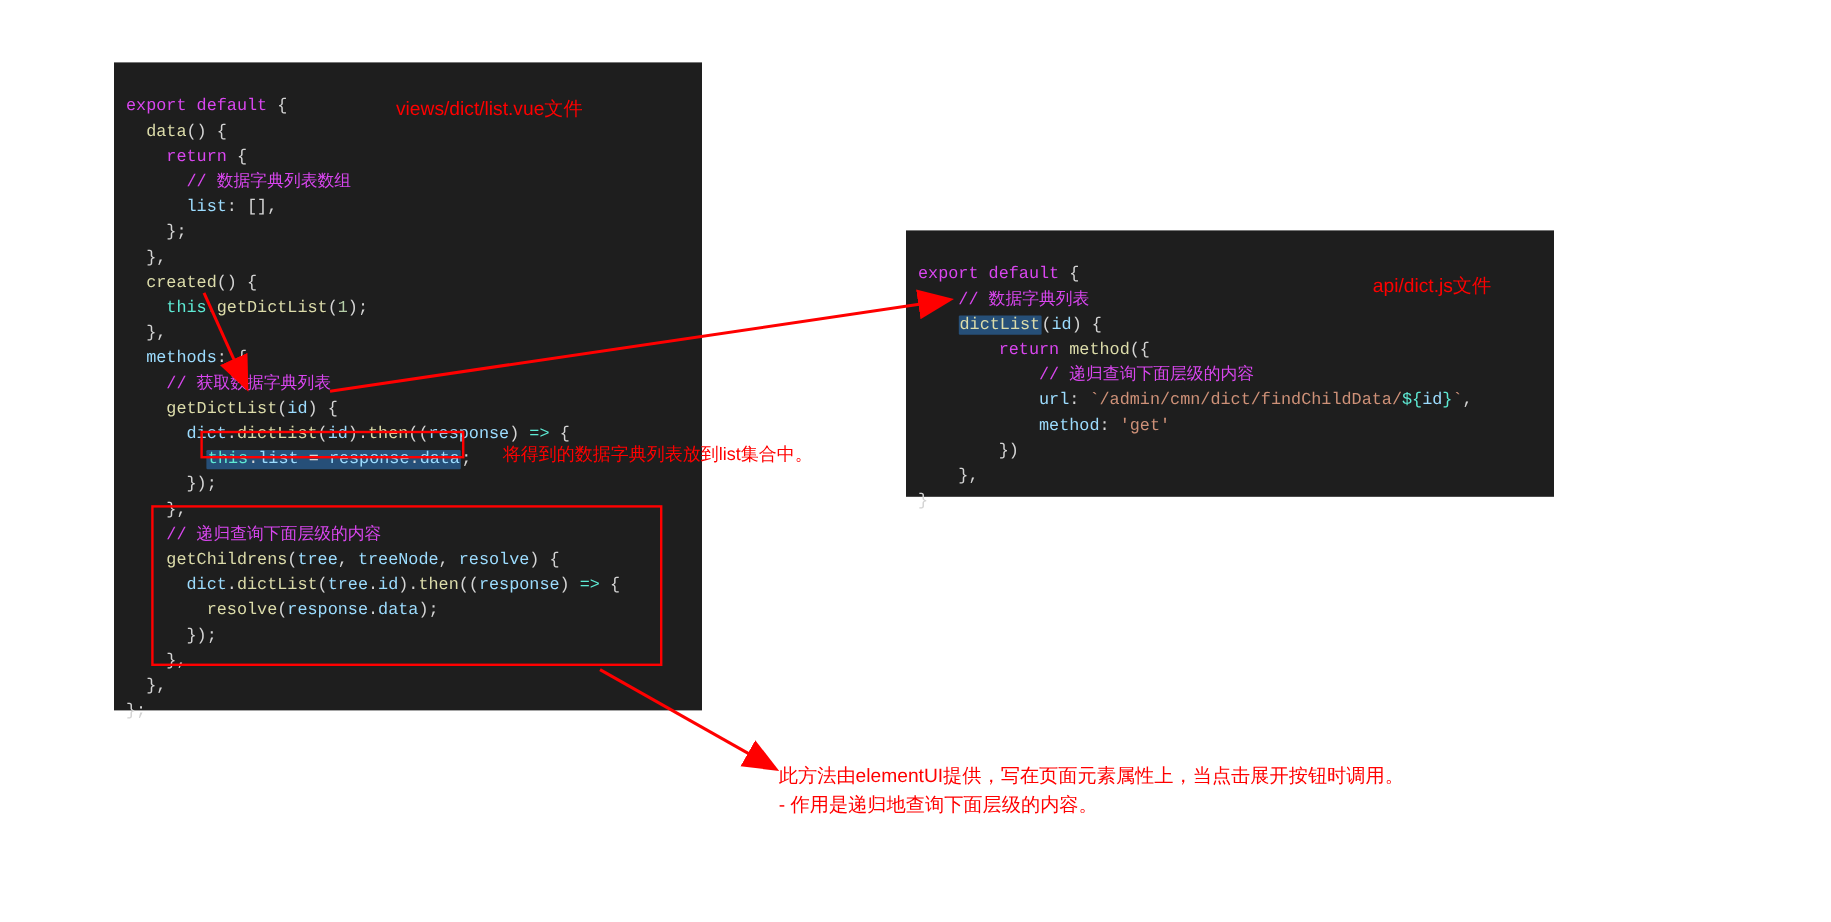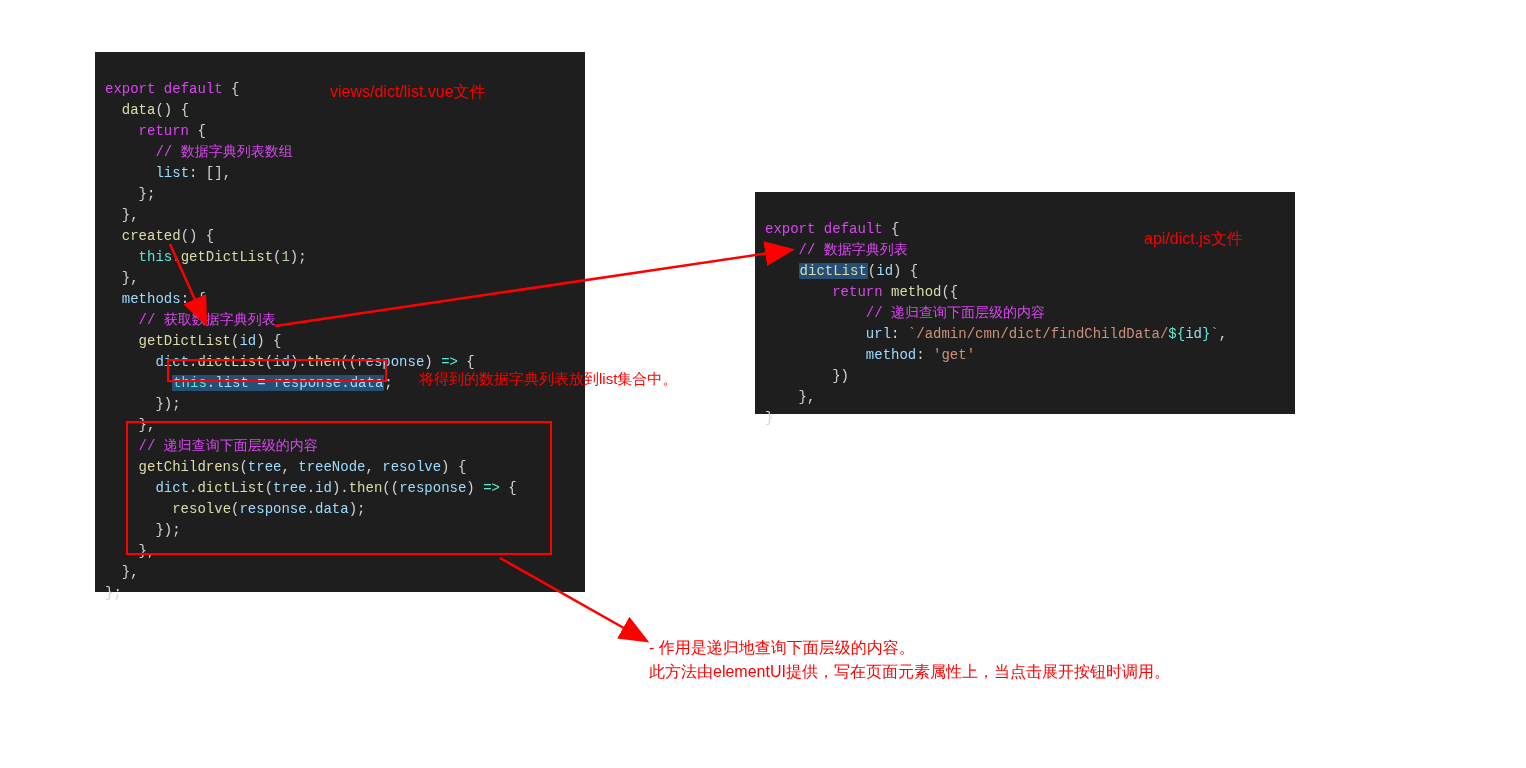--- a/index.html
+++ b/index.html
@@ -107,22 +107,22 @@
     <span class="pun">},</span>
 <span class="pun">}</span></div>
 
   <div class="hl-box" style="left:167px; top:359px; width:220px; height:23px;"></div>
   <div class="hl-box" style="left:126px; top:421px; width:426px; height:134px;"></div>
 
   <div class="anno" style="left:330px; top:80px;">views/dict/list.vue文件</div>
   <div class="anno" style="left:1144px; top:227px;">api/dict.js文件</div>
   <div class="anno" style="left:388px; top:367px; font-size:15px;margin-left:31px;">将得到的数据字典列表放到list集合中。</div>
   <div class="anno" style="left:649px; top:636px;">
+    <div>此方法由elementUI提供，写在页面元素属性上，当点击展开按钮时调用。</div>
     <div>- 作用是递归地查询下面层级的内容。</div>
-    <div>此方法由elementUI提供，写在页面元素属性上，当点击展开按钮时调用。</div>
   </div>
 
   <svg class="overlay" viewBox="0 0 1526 768">
     <defs>
       <marker id="ah" markerWidth="12" markerHeight="12" refX="10" refY="5" orient="auto">
         <path d="M0,0 L12,5 L0,10 Z" fill="#ff0000"></path>
       </marker>
     </defs>
 
     <line x1="170" y1="244" x2="205" y2="322" stroke="#ff0000" stroke-width="2.5" marker-end="url(#ah)"></line>

